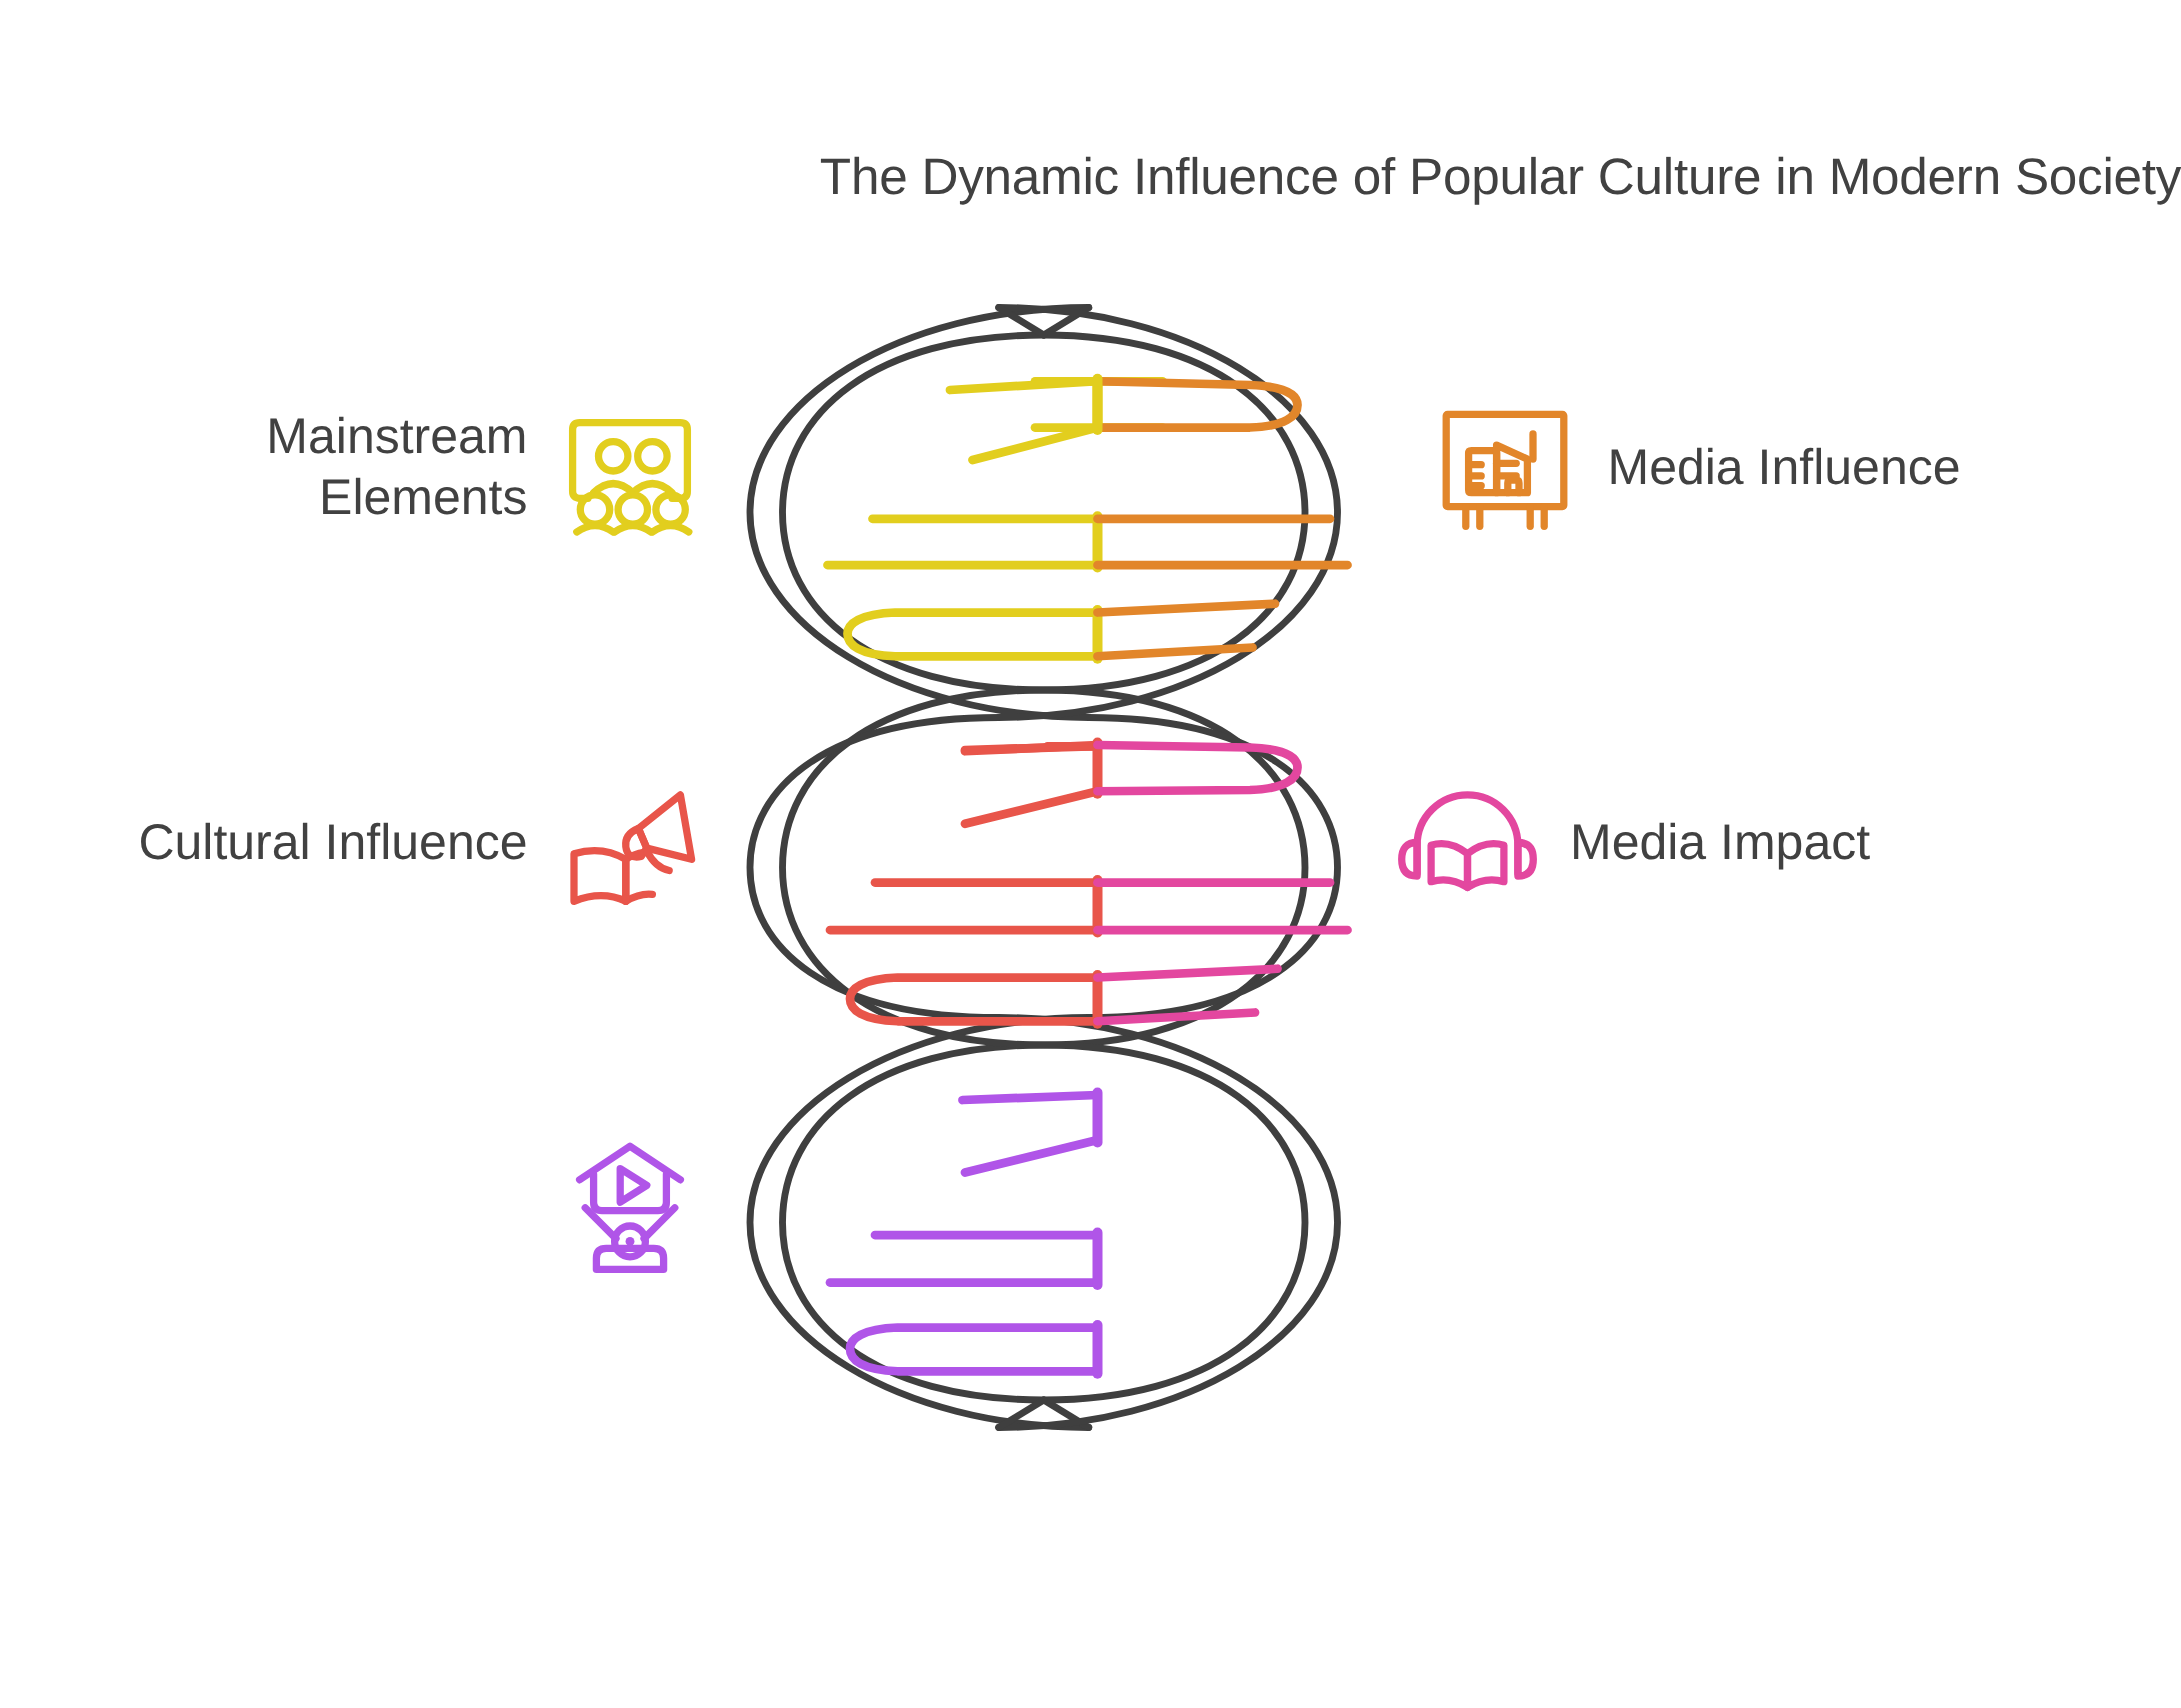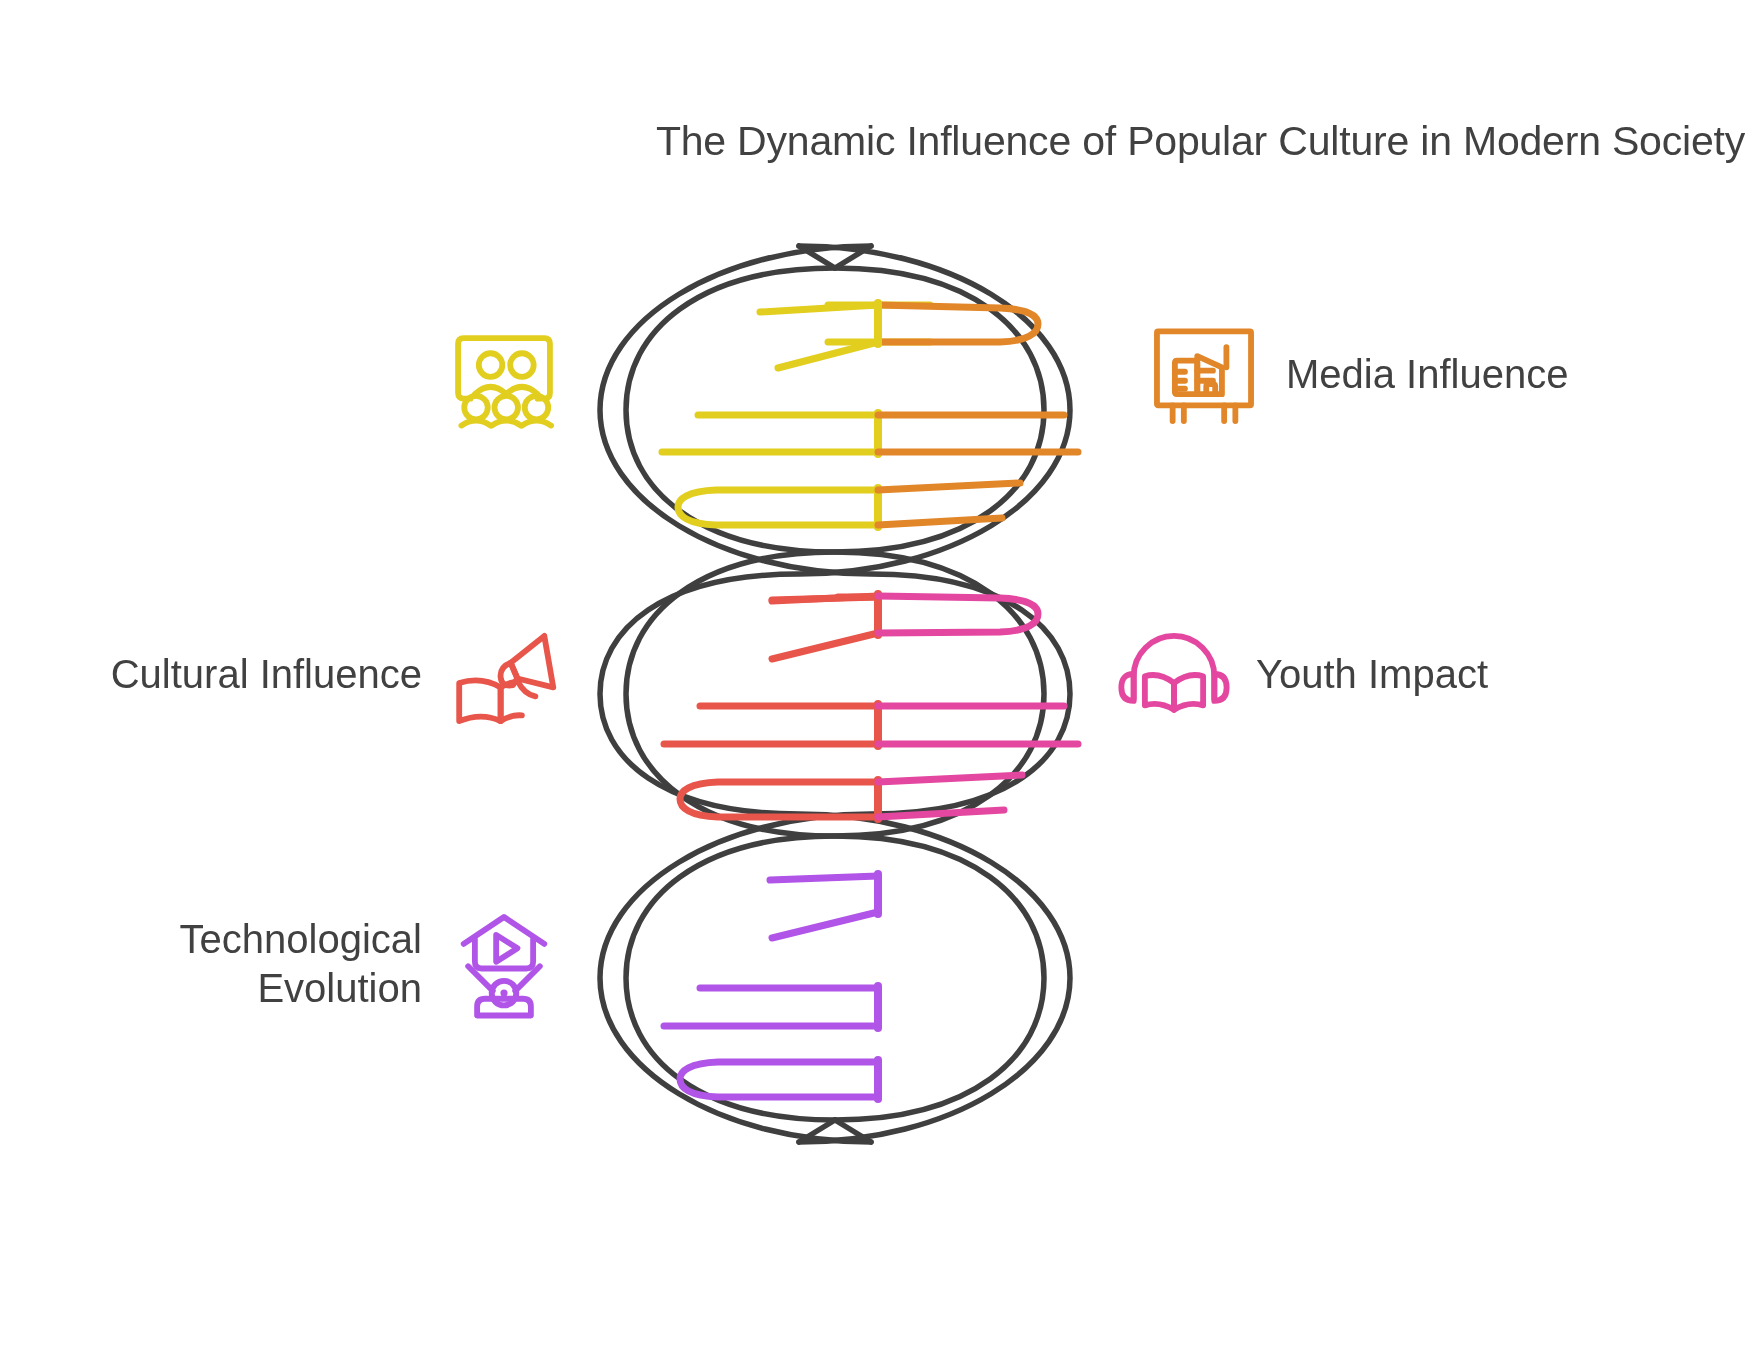--- a/index.html
+++ b/index.html
@@ -210,20 +210,22 @@
     <path d="M 878 986 L 878 1028" stroke="#b055e8" stroke-width="8"></path>
 
     <path d="M 878 1062 L 718 1062 C 690 1063 680 1071 680 1079 C 680 1088 690 1096 718 1097 L 878 1097" stroke="#b055e8" stroke-width="7" fill="none"></path>
     <path d="M 878 1060 L 878 1099" stroke="#b055e8" stroke-width="8"></path>
   </g>
 </svg>
 
 <div class="title">The Dynamic Influence of Popular Culture in Modern Society</div>
 
 <div class="label-row left" id="row-mainstream">
+  <div class="label-text">Mainstream
+Elements</div>
   <div class="icon-box">
     <svg viewBox="0 0 100 100" fill="none" stroke="#e2ce1e" stroke-width="5.2" stroke-linecap="round" stroke-linejoin="round">
       <path d="M20 72 L14 72 Q9 72 9 67 L9 23 Q9 18 14 18 L86 18 Q91 18 91 23 L91 67 Q91 72 86 72 L80 72"></path>
       <circle cx="38" cy="42" r="10.5"></circle>
       <circle cx="66" cy="42" r="10.5"></circle>
       <path d="M24 68 Q38 55 52 68"></path>
       <path d="M52 68 Q66 55 80 68"></path>
       <circle cx="25" cy="80" r="10.5"></circle>
       <circle cx="52" cy="80" r="10.5"></circle>
       <circle cx="79" cy="80" r="10.5"></circle>
@@ -247,22 +249,20 @@
       <path d="M56 40 L86 16 L94 62 L62 54 Z"></path>
 
       <path d="M56 40 Q46 44 47 53 Q48 62 58 60 L62 54 Z"></path>
 
       <path d="M62 56 Q68 68 78 70"></path>
     </svg>
   </div>
 </div>
 
 <div class="label-row left" id="row-techevo">
-  <div class="label-text">Technological
-Evolution</div>
   <div class="icon-box">
     <svg viewBox="0 0 100 100" fill="none" stroke="#b055e8" stroke-width="5.2" stroke-linecap="round" stroke-linejoin="round">
 
       <path d="M14 32 L50 8 L86 32"></path>
 
       <path d="M24 28 L24 48 Q24 54 30 54 L70 54 Q76 54 76 48 L76 28"></path>
 
       <path d="M43 24 L62 36 L43 48 Z"></path>
 
       <path d="M18 52 L40 74"></path>
@@ -310,14 +310,14 @@
       <path d="M14 72 L14 52 A36 36 0 0 1 86 52 L86 72"></path>
 
       <path d="M14 50 Q3 50 3 62 Q3 74 14 74 Z"></path>
 
       <path d="M86 50 Q97 50 97 62 Q97 74 86 74 Z"></path>
 
       <path d="M24 52 L24 78 Q37 74 50 82 L50 58 Q37 48 24 52 Z"></path>
       <path d="M76 52 L76 78 Q63 74 50 82 L50 58 Q63 48 76 52 Z"></path>
     </svg>
   </div>
-  <div class="label-text">Youth Impact</div>
+  <div class="label-text">Media Impact</div>
 </div>
 
 </body></html>

